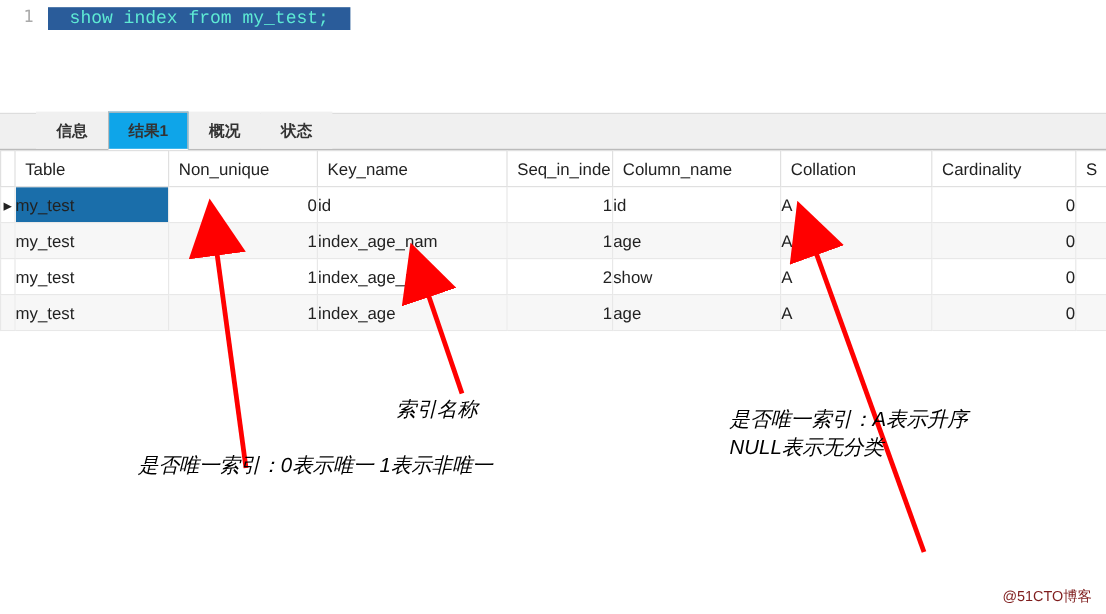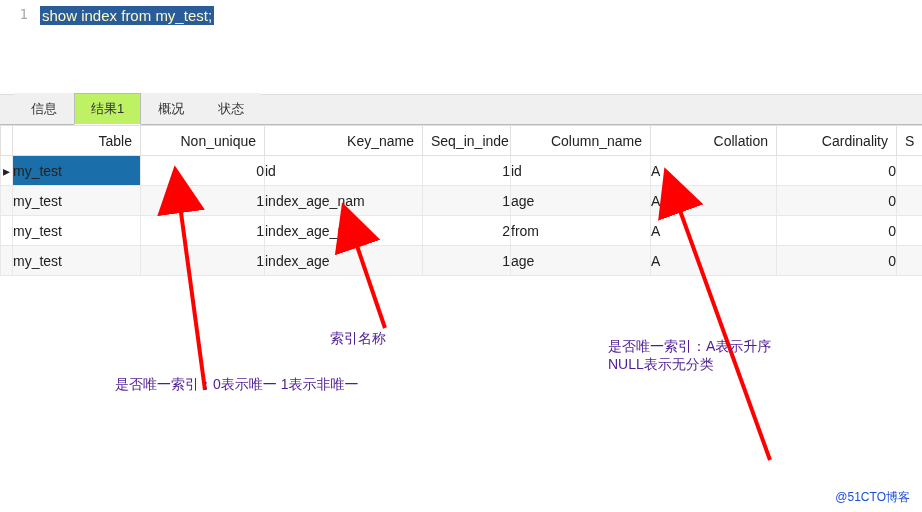--- a/index.html
+++ b/index.html
@@ -1,34 +1,34 @@
 <!DOCTYPE html>
 <html><head>
 <meta charset="utf-8">
 <style>
   * { box-sizing: border-box; margin: 0; padding: 0; }
   html, body { width: 922px; height: 512px; font-family: Arial, "Microsoft YaHei", sans-serif; font-size: 13px; background: #fff; position: relative; overflow: hidden; }
   .editor-area { border-bottom: 1px solid #ddd; height: 95px; }
   .editor-line { display: flex; align-items: flex-start; padding-top: 6px; }
   .gutter { width: 40px; text-align: right; color: #aaa; padding-right: 12px; font-family: Consolas, monospace; font-size: 14px; }
-  .sql-text { font-family: Liberation Sans, sans-serif; font-size: 15px; background: #2a5c9a; color: #fef9c3; padding: 1px 2px; }
-  .tabs-row { display: flex; border-bottom: 1px solid #bbb; background: #f0f0f0; height: 30px; align-items: flex-end; padding-left: 14px; }
+  .sql-text { font-family: Liberation Mono, monospace; font-size: 15px; background: #2a5c9a; color: #5eead4; padding: 1px 18px; }
+  .tabs-row { display: flex; border-bottom: 1px solid #bbb; background: #f0f0f0; height: 30px; align-items: flex-end; padding-left: 30px; font-weight: bold; }
   .tab { padding: 6px 16px; border: 1px solid transparent; border-bottom: none; background: #f0f0f0; color: #333; cursor: pointer; font-size: 13px; }
-  .tab.active { background: #bef264; border: 1px solid #bbb; border-bottom: 1px solid #fff; position: relative; top: 1px; text-align: center; }
+  .tab.active { background: #0ea5e9; border: 1px solid #bbb; border-bottom: 1px solid #fff; position: relative; top: 1px; text-align: center; }
   .grid-wrap { overflow: hidden; }
   table.grid { border-collapse: collapse; width: 100%; table-layout: fixed; }
-  table.grid th { text-align: right; font-weight: normal; padding: 6px 8px; border: 1px solid #e0e0e0; background: #fff; color: #222; height: 30px; font-size: 14px; white-space: nowrap; overflow:hidden; }
+  table.grid th { text-align: left; font-weight: normal; padding: 6px 8px; border: 1px solid #e0e0e0; background: #fff; color: #222; height: 30px; font-size: 14px; white-space: nowrap; overflow:hidden; }
   table.grid td { padding: 6px 0; border: 1px solid #e8e8e8; white-space: nowrap; overflow:hidden; font-size: 14px; color: #222; height: 30px; }
   .rowptr { width: 12px; text-align: center; padding: 0; }
   .sel-cell { background: #1a6eaa; color: #fff; }
   tr.alt td { background: #f7f7f7; }
   .num-right { text-align: right; padding-right: 20px; }
-  .annotation { position: absolute; color: #4c1d95; font-size: 14px; white-space: pre; }
+  .annotation { position: absolute; color: #000000; font-size: 17px; white-space: pre; font-style: italic; }
   svg.arrows { position: absolute; top: 0; left: 0; width: 922px; height: 512px; pointer-events: none; }
-  .watermark { position: absolute; right: 12px; bottom: 6px; color: #1d4ed8; font-size: 12px; }
+  .watermark { position: absolute; right: 12px; bottom: 6px; color: #7f1d1d; font-size: 12px; }
 </style>
 </head>
 <body>
 
 <div class="editor-area">
   <div class="editor-line">
     <div class="gutter">1</div>
     <span class="sql-text">show index from my_test;</span>
   </div>
 </div>
@@ -88,21 +88,21 @@
       <td>A</td>
       <td class="num-right">0</td>
       <td></td>
     </tr>
     <tr>
       <td class="rowptr"></td>
       <td>my_test</td>
       <td class="num-right">1</td>
       <td>index_age_nam</td>
       <td class="num-right">2</td>
-      <td>from</td>
+      <td>show</td>
       <td>A</td>
       <td class="num-right">0</td>
       <td></td>
     </tr>
     <tr class="alt">
       <td class="rowptr"></td>
       <td>my_test</td>
       <td class="num-right">1</td>
       <td>index_age</td>
       <td class="num-right">1</td>

